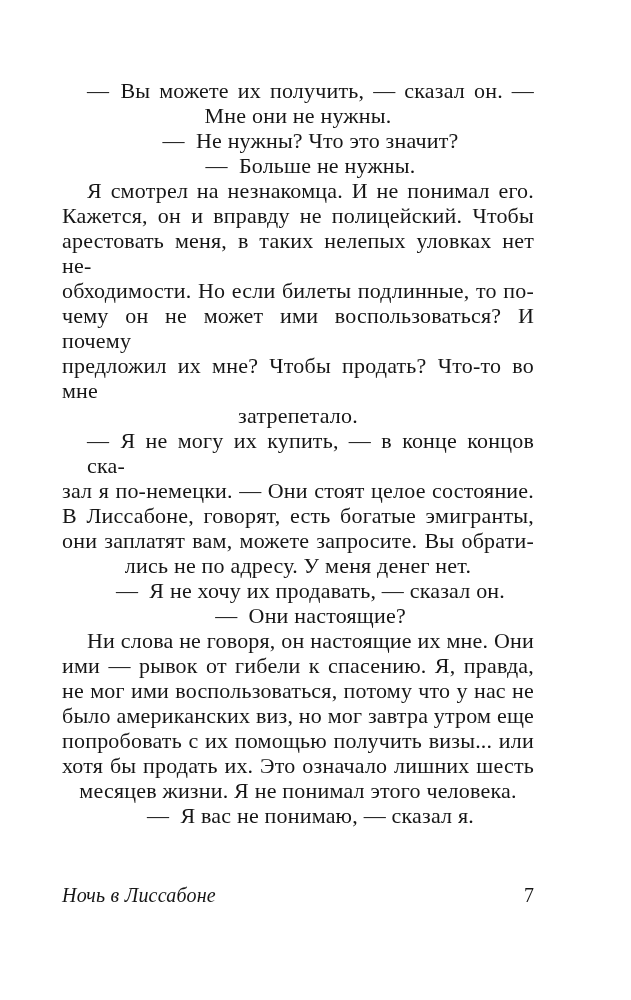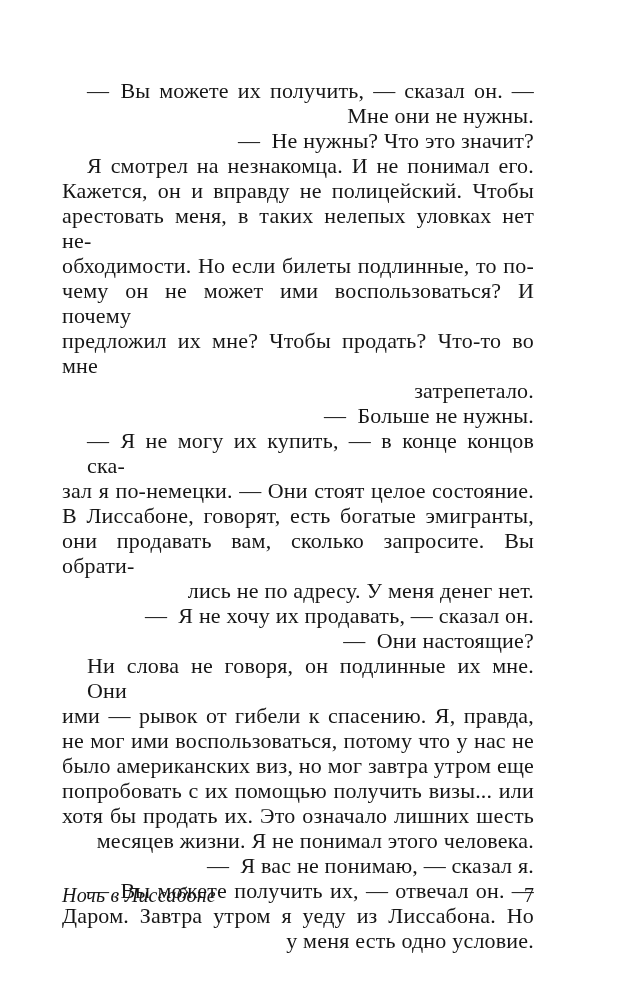--- a/index.html
+++ b/index.html
@@ -25,21 +25,21 @@
     line-height: 25px;
     letter-spacing: 0.2px;
   }
   .para {
     margin: 0;
     padding: 0;
   }
   .line {
     display: block;
     white-space: nowrap;
-    text-align: right;
+    text-align: center;
   }
   .line.just {
     white-space: normal;
     text-align: justify;
     text-align-last: justify;
   }
   .line.indent {
     padding-left: 25px;
   }
   .footer {
@@ -71,69 +71,64 @@
     <p class="para">
       <span class="line just indent">— Вы можете их получить, — сказал он. —</span>
       <span class="line">Мне они не нужны.</span>
     </p>
 
     <p class="para">
       <span class="line indent">— Не нужны? Что это значит?</span>
     </p>
 
     <p class="para">
+      <span class="line indent">— Больше не нужны.</span>
+    </p>
+
+    <p class="para">
       <span class="line just indent">Я смотрел на незнакомца. И не понимал его.</span>
       <span class="line just">Кажется, он и вправду не полицейский. Чтобы</span>
       <span class="line just">арестовать меня, в таких нелепых уловках нет не-</span>
       <span class="line just">обходимости. Но если билеты подлинные, то по-</span>
       <span class="line just">чему он не может ими воспользоваться? И почему</span>
       <span class="line just">предложил их мне? Чтобы продать? Что-то во мне</span>
       <span class="line">затрепетало.</span>
     </p>
 
     <p class="para">
-      <span class="line indent">— Больше не нужны.</span>
-    </p>
-
-    <p class="para">
       <span class="line just indent">— Я не могу их купить, — в конце концов ска-</span>
       <span class="line just">зал я по-немецки. — Они стоят целое состояние.</span>
       <span class="line just">В Лиссабоне, говорят, есть богатые эмигранты,</span>
-      <span class="line just">они продавать вам, сколько запросите. Вы обрати-</span>
+      <span class="line just">они заплатят вам, можете запросите. Вы обрати-</span>
       <span class="line">лись не по адресу. У меня денег нет.</span>
     </p>
 
     <p class="para">
       <span class="line indent">— Я не хочу их продавать, — сказал он.</span>
     </p>
 
 
     <p class="para">
       <span class="line indent">— Они настоящие?</span>
     </p>
 
     <p class="para">
-      <span class="line just indent">Ни слова не говоря, он подлинные их мне. Они</span>
+      <span class="line just indent">Ни слова не говоря, он настоящие их мне. Они</span>
       <span class="line just">ими — рывок от гибели к спасению. Я, правда,</span>
       <span class="line just">не мог ими воспользоваться, потому что у нас не</span>
       <span class="line just">было американских виз, но мог завтра утром еще</span>
       <span class="line just">попробовать с их помощью получить визы... или</span>
       <span class="line just">хотя бы продать их. Это означало лишних шесть</span>
       <span class="line">месяцев жизни. Я не понимал этого человека.</span>
     </p>
 
     <p class="para">
       <span class="line indent">— Я вас не понимаю, — сказал я.</span>
     </p>
 
-    <p class="para">
-      <span class="line just indent">— Вы можете получить их, — отвечал он. —</span>
-      <span class="line just">Даром. Завтра утром я уеду из Лиссабона. Но</span>
-      <span class="line">у меня есть одно условие.</span>
-    </p>
 
   </main>
 
   <footer class="footer">
     <span class="running-title">Ночь в Лиссабоне</span>
     <span class="page-number">7</span>
   </footer>
 
 </div>
 

